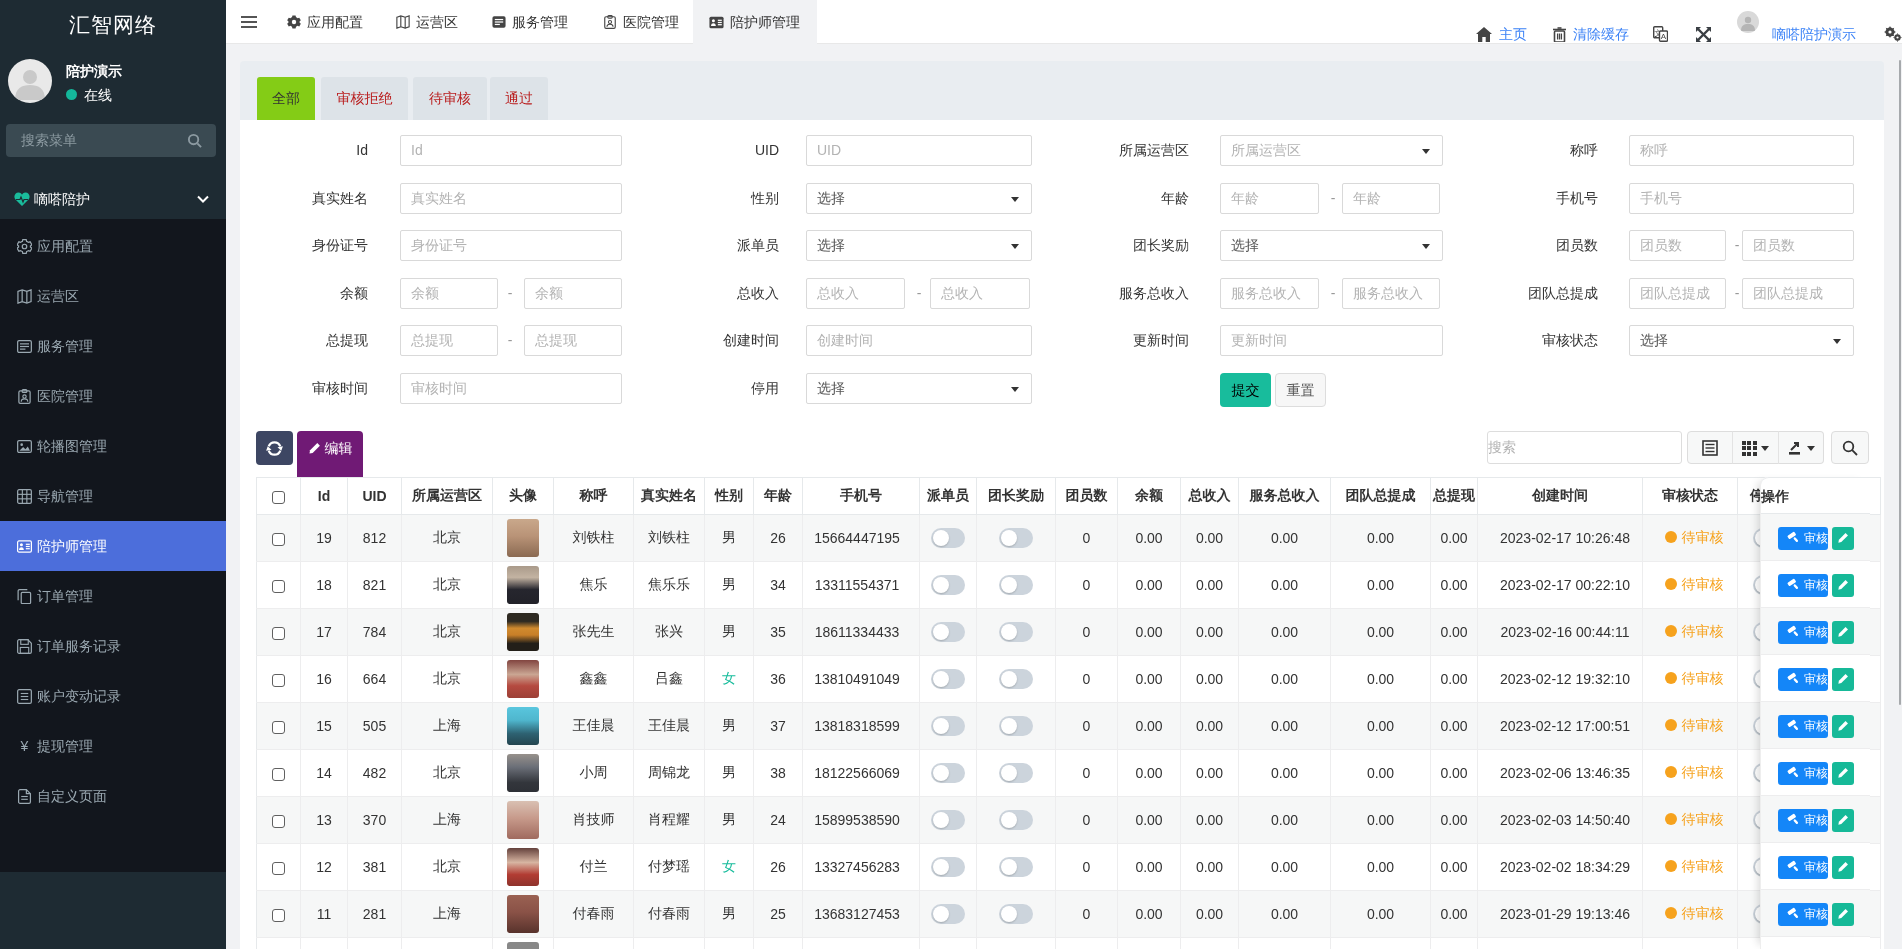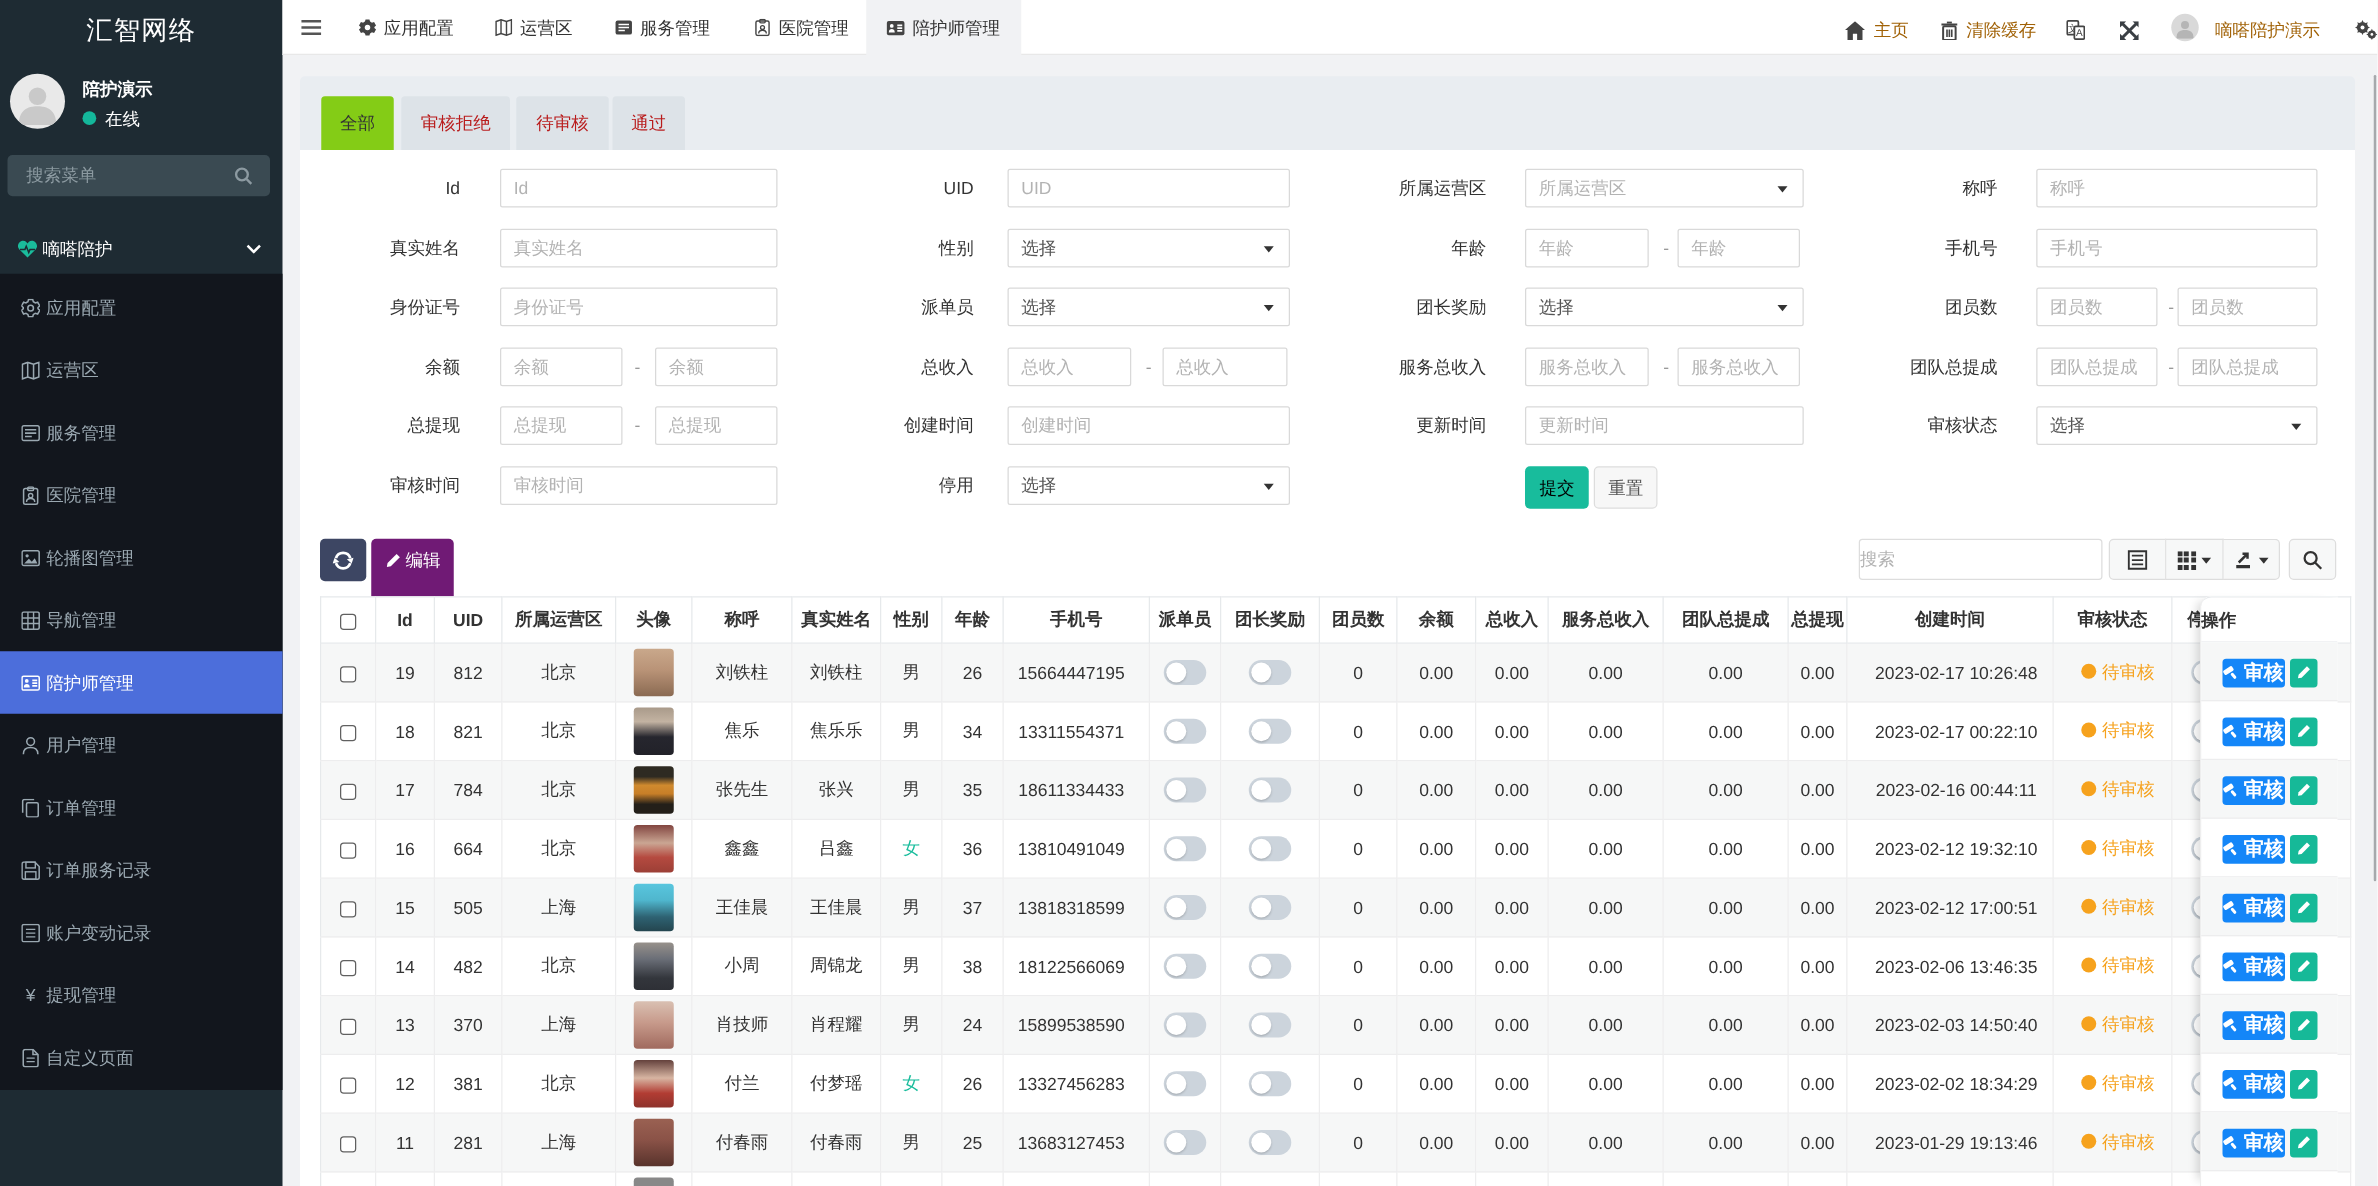--- a/index.html
+++ b/index.html
@@ -23,21 +23,21 @@
 #smenu{position:absolute;left:0;top:219px;width:226px;height:653px;background:#12161d;}
 .mitem{position:relative;height:50px;line-height:50px;color:#9aa8b1;font-size:14px;}
 .mitem .micon{position:absolute;left:17px;top:18px;width:15px;height:15px;}
 .mitem .mtxt{position:absolute;left:37px;white-space:nowrap;}
 .mitem.active{background:#4c6edb;color:#fff;}
 
 #topbar{position:absolute;left:226px;top:0;width:1676px;height:44px;background:#fff;border-bottom:1px solid #e8e8e8;}
 .nav-item{position:absolute;top:0;height:44px;line-height:44px;color:#333;font-size:14px;}
 .nav-item svg{vertical-align:-2px;margin-right:6px;}
 #nav-active-bg{position:absolute;left:467px;top:0;width:124px;height:44px;background:#f1f2f4;}
-.ricon{position:absolute;top:2px;height:44px;line-height:44px;color:#a16207;font-size:14px;text-align:right;}
+.ricon{position:absolute;top:12px;height:44px;line-height:44px;color:#3b82f6;font-size:14px;text-align:right;}
 .ricon svg{vertical-align:-3px;}
 
 #tabstrip{position:absolute;left:240px;top:61px;width:1644px;height:59px;background:#e9edf1;border-radius:4px 4px 0 0;}
 .ttab{position:absolute;top:16px;height:43px;line-height:43px;text-align:center;font-size:14px;border-radius:3px 3px 0 0;}
 .ttab.on{background:#84cc16;color:#333;}
 .ttab.off{background:#dde3e8;color:#b91c1c;}
 
 #card{position:absolute;left:240px;top:120px;width:1644px;height:829px;background:#fff;}
 
 .flabel{position:absolute;width:130px;text-align:right;font-size:14px;color:#333;line-height:31px;}
@@ -64,21 +64,21 @@
 .st-wait{color:#f6a21d;white-space:nowrap;position:relative;left:4px;}
 .st-wait .sdot{display:inline-block;width:12px;height:12px;border-radius:50%;background:#f6a21d;margin-right:5px;vertical-align:-1px;}
 .fem{color:#18bc9c;}
 .phx{position:relative;left:-4px;}
 .dtx{position:relative;left:5px;}
 
 #ops{position:absolute;left:1760px;top:477px;width:110px;height:472px;background:#fff;border-radius:8px 0 0 0;box-shadow:-7px 0 8px -5px rgba(0,0,0,.15);border-left:1px solid #eee;}
 #ops .ohead{height:37px;line-height:37px;font-weight:bold;border-bottom:1px solid #e6e9eb;border-top:1px solid #e6e9eb;border-radius:8px 0 0 0;}
 #ops .orow{position:relative;height:47px;border-bottom:1px solid #ededee;}
 #ops .orow.odd{background:#f6f7f7;}
-.btn-audit{position:absolute;left:17px;top:13px;width:50px;height:23px;background:#1486f8;border-radius:3px;color:#fff;font-size:16px;line-height:23px;text-align:left;font-weight:bold;}
+.btn-audit{position:absolute;left:17px;top:13px;width:50px;height:23px;background:#1486f8;border-radius:3px;color:#fff;font-size:12px;line-height:23px;text-align:right;}
 .btn-edit{position:absolute;left:71px;top:13px;width:22px;height:23px;background:#16b998;border-radius:3px;}
 .btn-edit svg{display:block;margin:5px auto 0;}
 #vscroll{position:absolute;left:1899px;top:60px;width:2px;height:645px;background:#a6a9ac;border-radius:2px;}
 </style>
 </head>
 <body>
 <div id="sidebar">
   <div id="logo">汇智网络</div>
   <div id="uavatar">
       <svg width="30" height="34" viewBox="0 0 30 34">
@@ -158,27 +158,20 @@
       <div class="mitem active">
         <svg class="micon" width="16" height="14" viewBox="0 0 17 14">
           <rect x="0.7" y="0.7" width="15.6" height="12.6" rx="1.5" fill="none" stroke="#ffffff" stroke-width="1.4"></rect>
           <circle cx="5" cy="5" r="1.7" fill="#ffffff"></circle>
           <path d="M2.3 11 C2.3 8.6 3.6 7.8 5 7.8 C6.4 7.8 7.7 8.6 7.7 11 Z" fill="#ffffff"></path>
           <line x1="10" y1="4.5" x2="14.5" y2="4.5" stroke="#ffffff" stroke-width="1.4"></line>
           <line x1="10" y1="7" x2="14.5" y2="7" stroke="#ffffff" stroke-width="1.4"></line>
           <line x1="10" y1="9.5" x2="14.5" y2="9.5" stroke="#ffffff" stroke-width="1.4"></line>
         </svg>
         <span class="mtxt">陪护师管理</span>
-      </div>
-      <div class="mitem">
-        <svg class="micon" width="15" height="15" viewBox="0 0 16 16">
-          <circle cx="8" cy="4.5" r="3.3" fill="none" stroke="#9aa8b1" stroke-width="1.3"></circle>
-          <path d="M1.8 15.3 C1.8 10.8 4.5 9.6 8 9.6 C11.5 9.6 14.2 10.8 14.2 15.3" fill="none" stroke="#9aa8b1" stroke-width="1.3"></path>
-        </svg>
-        <span class="mtxt">用户管理</span>
       </div>
       <div class="mitem">
         <svg class="micon" width="15" height="15" viewBox="0 0 16 16">
           <rect x="4.5" y="3.5" width="10" height="12" rx="1.2" fill="none" stroke="#9aa8b1" stroke-width="1.3"></rect>
           <path d="M11 0.7 L2.7 0.7 C1.8 0.7 1.2 1.3 1.2 2.2 L1.2 12" fill="none" stroke="#9aa8b1" stroke-width="1.3"></path>
         </svg>
         <span class="mtxt">订单管理</span>
       </div>
       <div class="mitem">
         <svg class="micon" width="15" height="15" viewBox="0 0 16 16">

